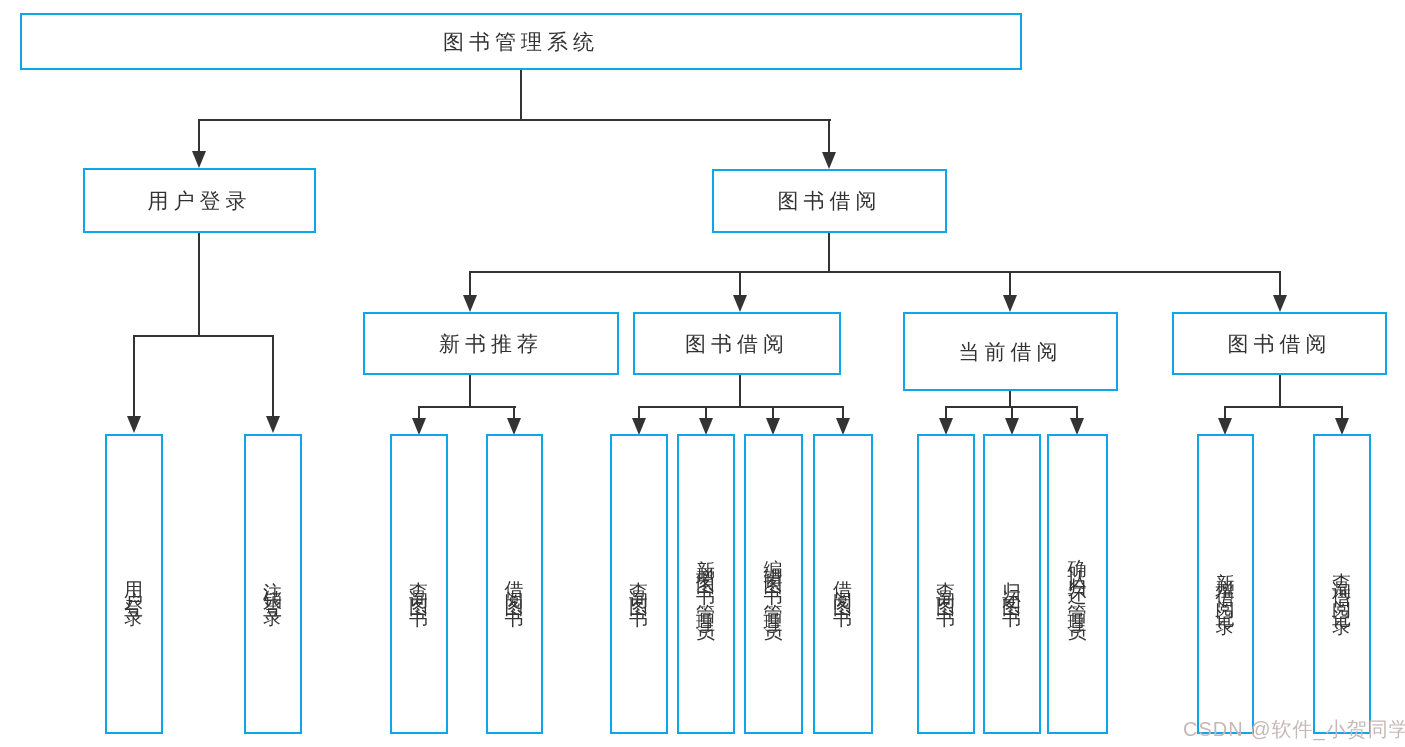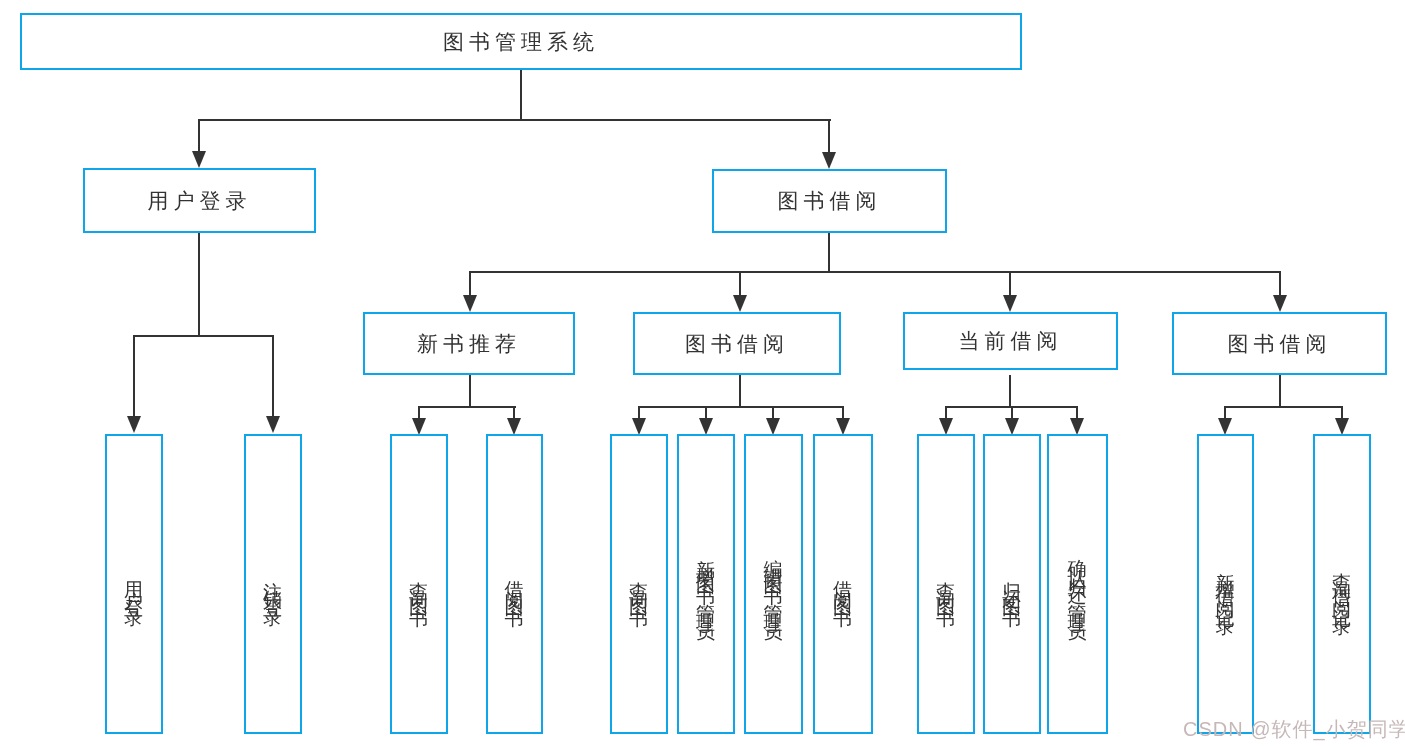--- a/index.html
+++ b/index.html
@@ -19,23 +19,23 @@
   .hl{position:absolute;height:2px;background:#333;z-index:1;}
   .ah{
     position:absolute;width:0;height:0;z-index:1;
     border-left:7px solid transparent;border-right:7px solid transparent;
     border-top:17px solid #333;
   }
   
   #n-root   {left:20px;  top:13px;  width:1002px;height:57px;}
   #n-login  {left:83px;  top:168px; width:233px; height:65px;}
   #n-mgmt   {left:712px; top:169px; width:235px; height:64px;}
-  #n-newrec {left:363px; top:312px; width:212px; height:63px;}
+  #n-newrec {left:363px; top:312px; width:256px; height:63px;}
   #n-borrow {left:633px; top:312px; width:208px; height:63px;}
-  #n-current{left:903px; top:312px; width:215px; height:58px;}
+  #n-current{left:903px; top:312px; width:215px; height:79px;}
   #n-record {left:1172px;top:312px; width:215px; height:63px;}
   
   #l-login1 {left:105px; top:434px; width:58px;height:300px;}
   #l-logout {left:244px; top:434px; width:58px;height:300px;}
   #l-a1     {left:390px; top:434px; width:58px;height:300px;}
   #l-a2     {left:486px; top:434px; width:57px;height:300px;}
   #l-b1     {left:610px; top:434px; width:58px;height:300px;}
   #l-b2     {left:677px; top:434px; width:58px;height:300px;}
   #l-b3     {left:744px; top:434px; width:59px;height:300px;}
   #l-b4     {left:813px; top:434px; width:60px;height:300px;}

